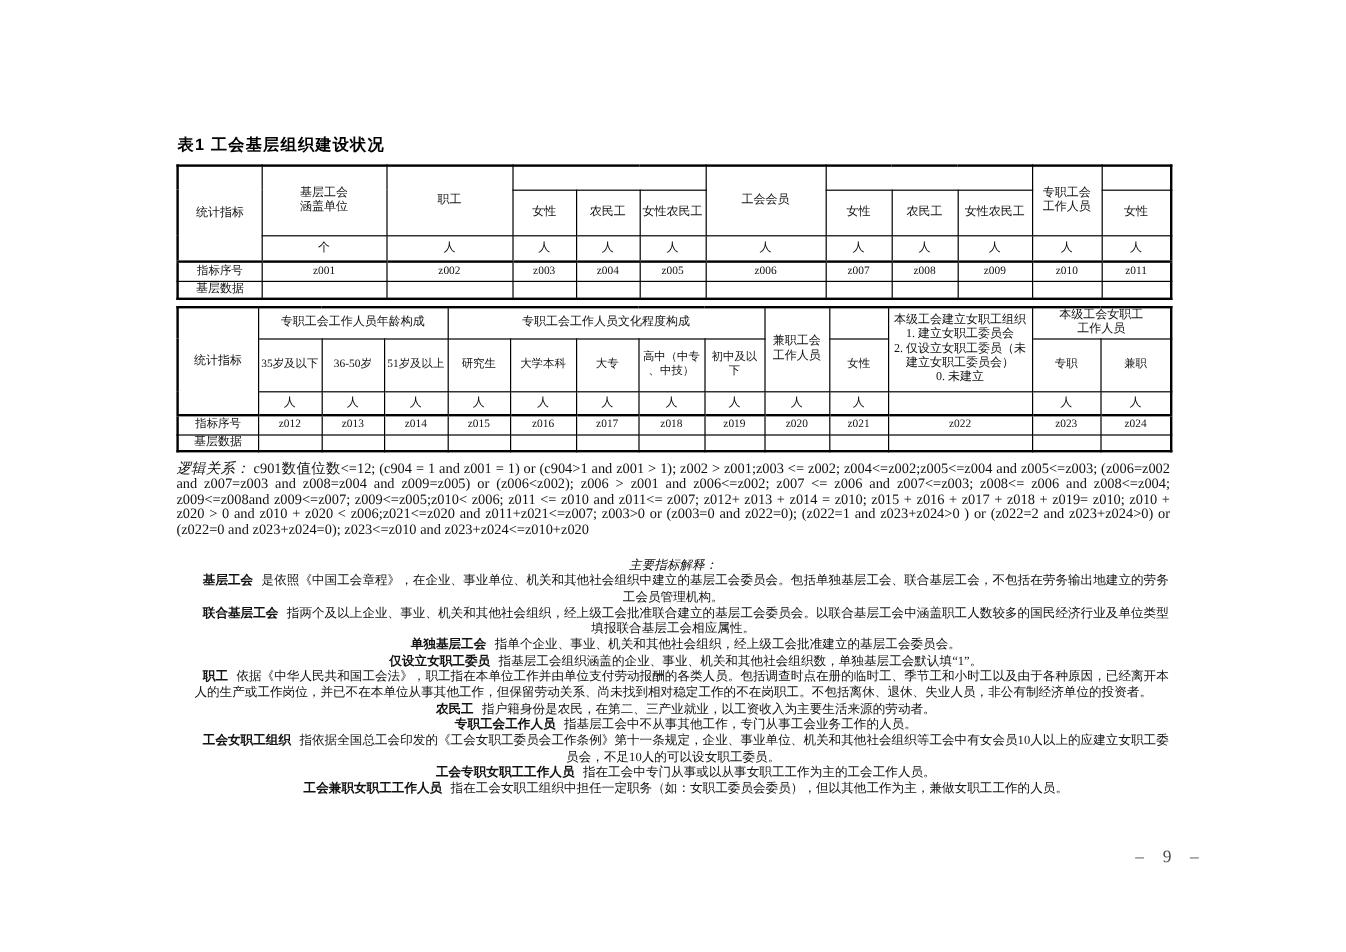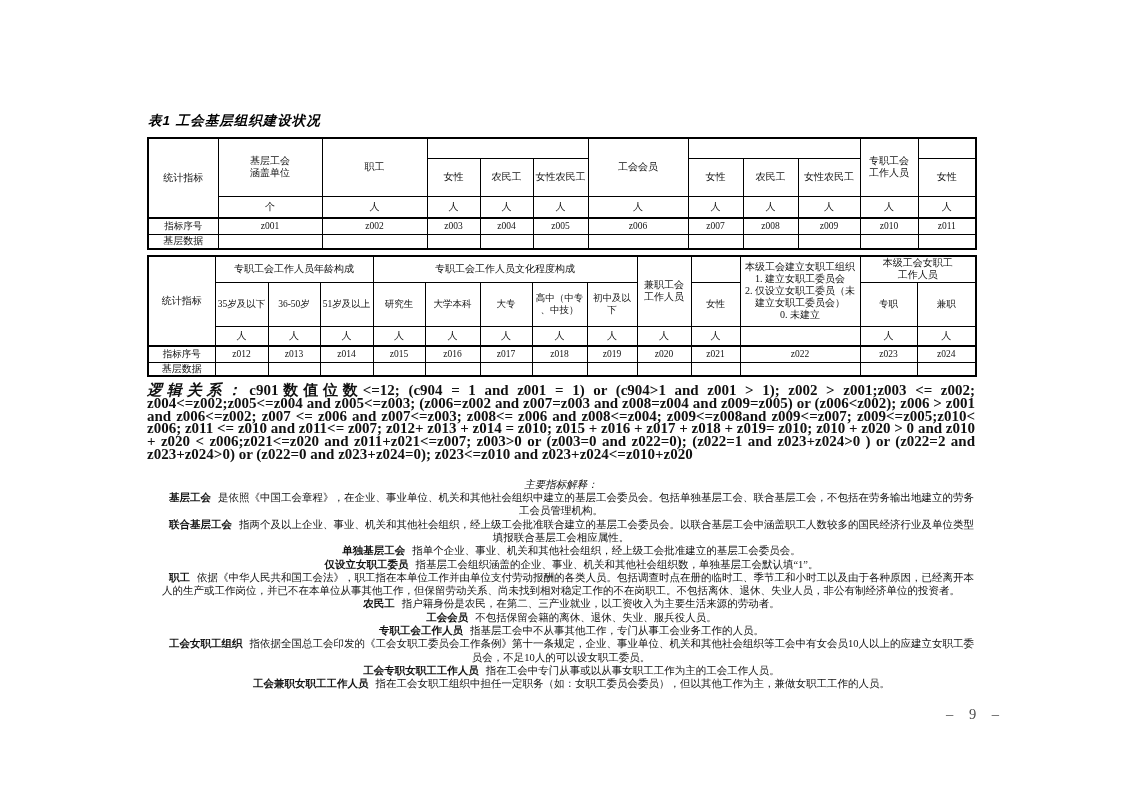--- a/index.html
+++ b/index.html
@@ -6,21 +6,21 @@
   html,body { margin:0; padding:0; }
   body {
     width:1122px; height:793px; background:#ffffff; color:#141414;
     font-family:"Liberation Serif","DejaVu Serif",serif;
     position:relative; overflow:hidden;
   }
   .content { position:absolute; left:147px; top:112px; width:828px; }
   .doc-title {
     font-family:"Liberation Sans","DejaVu Sans",sans-serif;
     font-weight:700; font-size:13.5px; letter-spacing:1px;
-    margin:0 0 7px 1px; color:#000;font-style:italic;
+    margin:0 0 7px 1px; color:#000;
   }
   table.grid {
     border-collapse:collapse; table-layout:fixed; width:828px;
     border:2px solid #000;
   }
   .grid td {
     border:1px solid #000; text-align:center; vertical-align:middle;
     font-size:10px; line-height:12px; padding:0 1px; overflow:hidden;
     color:#111;
   }
@@ -32,22 +32,22 @@
   #t1 .r1 { height:20px; } #t1 .r2 { height:38px; } #t1 .r3 { height:22px; }
   #t1 .r4 { height:16px; } #t1 .r5 { height:15px; }
   #t2 .r1 { height:26px; } #t2 .r2 { height:44px; } #t2 .r3 { height:20px; }
   #t2 .r4 { height:16px; } #t2 .r5 { height:14px; }
   #t2 .r2 td { font-size:9.5px; }
   .orgcell {
     text-align:left; vertical-align:top; font-size:9px; line-height:10.5px;
     padding:2px 3px; white-space:pre-line;
   }
   .logic {
-    margin:7px 0 0 0; font-size:15px; line-height:12.8px;
-    text-align:justify; word-break:break-word; color:#111;font-weight:bold;
+    margin:7px 0 0 0; font-size:12px; line-height:12.8px;
+    text-align:justify; word-break:break-word; color:#111;
   }
   .logic .klabel { font-style:italic; margin-right:3px; }
   .defs { margin-top:17px; font-size:10.5px; line-height:13.3px; color:#111; }
   .defs p { margin:0;text-align:center; }
   .defs-heading { font-style:italic; }
   .def { text-indent:2em; text-align:justify; }
   .term {
     font-family:"Liberation Sans","DejaVu Sans",sans-serif;
     font-weight:700; margin-right:7px;
   }
@@ -244,21 +244,20 @@
   <p class="logic"><span class="klabel">逻辑关系：</span><span>c901数值位数&lt;=12; (c904 = 1 and z001 = 1) or (c904&gt;1 and z001 &gt; 1); z002 &gt; z001;z003 &lt;= z002; z004&lt;=z002;z005&lt;=z004 and z005&lt;=z003; (z006=z002 and z007=z003 and z008=z004 and z009=z005) or (z006&lt;z002); z006 &gt; z001 and z006&lt;=z002; z007 &lt;= z006 and z007&lt;=z003; z008&lt;= z006 and z008&lt;=z004; z009&lt;=z008and z009&lt;=z007; z009&lt;=z005;z010&lt; z006; z011 &lt;= z010 and z011&lt;= z007;  z012+ z013 + z014 = z010;  z015 + z016 + z017 + z018 + z019= z010;  z010 + z020 &gt; 0 and z010 + z020 &lt; z006;z021&lt;=z020 and z011+z021&lt;=z007; z003&gt;0 or (z003=0 and z022=0); (z022=1 and z023+z024&gt;0 ) or (z022=2 and z023+z024&gt;0) or (z022=0 and z023+z024=0); z023&lt;=z010 and z023+z024&lt;=z010+z020</span></p>
 
   <div class="defs">
     <p class="defs-heading">主要指标解释：</p>
     <p class="def"><span class="term">基层工会</span><span>是依照《中国工会章程》，在企业、事业单位、机关和其他社会组织中建立的基层工会委员会。包括单独基层工会、联合基层工会，不包括在劳务输出地建立的劳务工会员管理机构。</span></p>
     <p class="def"><span class="term">联合基层工会</span><span>指两个及以上企业、事业、机关和其他社会组织，经上级工会批准联合建立的基层工会委员会。以联合基层工会中涵盖职工人数较多的国民经济行业及单位类型填报联合基层工会相应属性。</span></p>
     <p class="def"><span class="term">单独基层工会</span><span>指单个企业、事业、机关和其他社会组织，经上级工会批准建立的基层工会委员会。</span></p>
     <p class="def"><span class="term">仅设立女职工委员</span><span>指基层工会组织涵盖的企业、事业、机关和其他社会组织数，单独基层工会默认填“1”。</span></p>
     <p class="def"><span class="term">职工</span><span>依据《中华人民共和国工会法》，职工指在本单位工作并由单位支付劳动报酬的各类人员。包括调查时点在册的临时工、季节工和小时工以及由于各种原因，已经离开本人的生产或工作岗位，并已不在本单位从事其他工作，但保留劳动关系、尚未找到相对稳定工作的不在岗职工。不包括离休、退休、失业人员，非公有制经济单位的投资者。</span></p>
     <p class="def"><span class="term">农民工</span><span>指户籍身份是农民，在第二、三产业就业，以工资收入为主要生活来源的劳动者。</span></p>
-    <p class="def"><span class="term">工会会员</span><span>不包括保留会籍的离休、退休、失业、服兵役人员。</span></p>
     <p class="def"><span class="term">专职工会工作人员</span><span>指基层工会中不从事其他工作，专门从事工会业务工作的人员。</span></p>
     <p class="def"><span class="term">工会女职工组织</span><span>指依据全国总工会印发的《工会女职工委员会工作条例》第十一条规定，企业、事业单位、机关和其他社会组织等工会中有女会员10人以上的应建立女职工委员会，不足10人的可以设女职工委员。</span></p>
     <p class="def"><span class="term">工会专职女职工工作人员</span><span>指在工会中专门从事或以从事女职工工作为主的工会工作人员。</span></p>
     <p class="def"><span class="term">工会兼职女职工工作人员</span><span>指在工会女职工组织中担任一定职务（如：女职工委员会委员），但以其他工作为主，兼做女职工工作的人员。</span></p>
   </div>
 
 </div>
 
 <div class="page-num">– 9 –</div>
 

